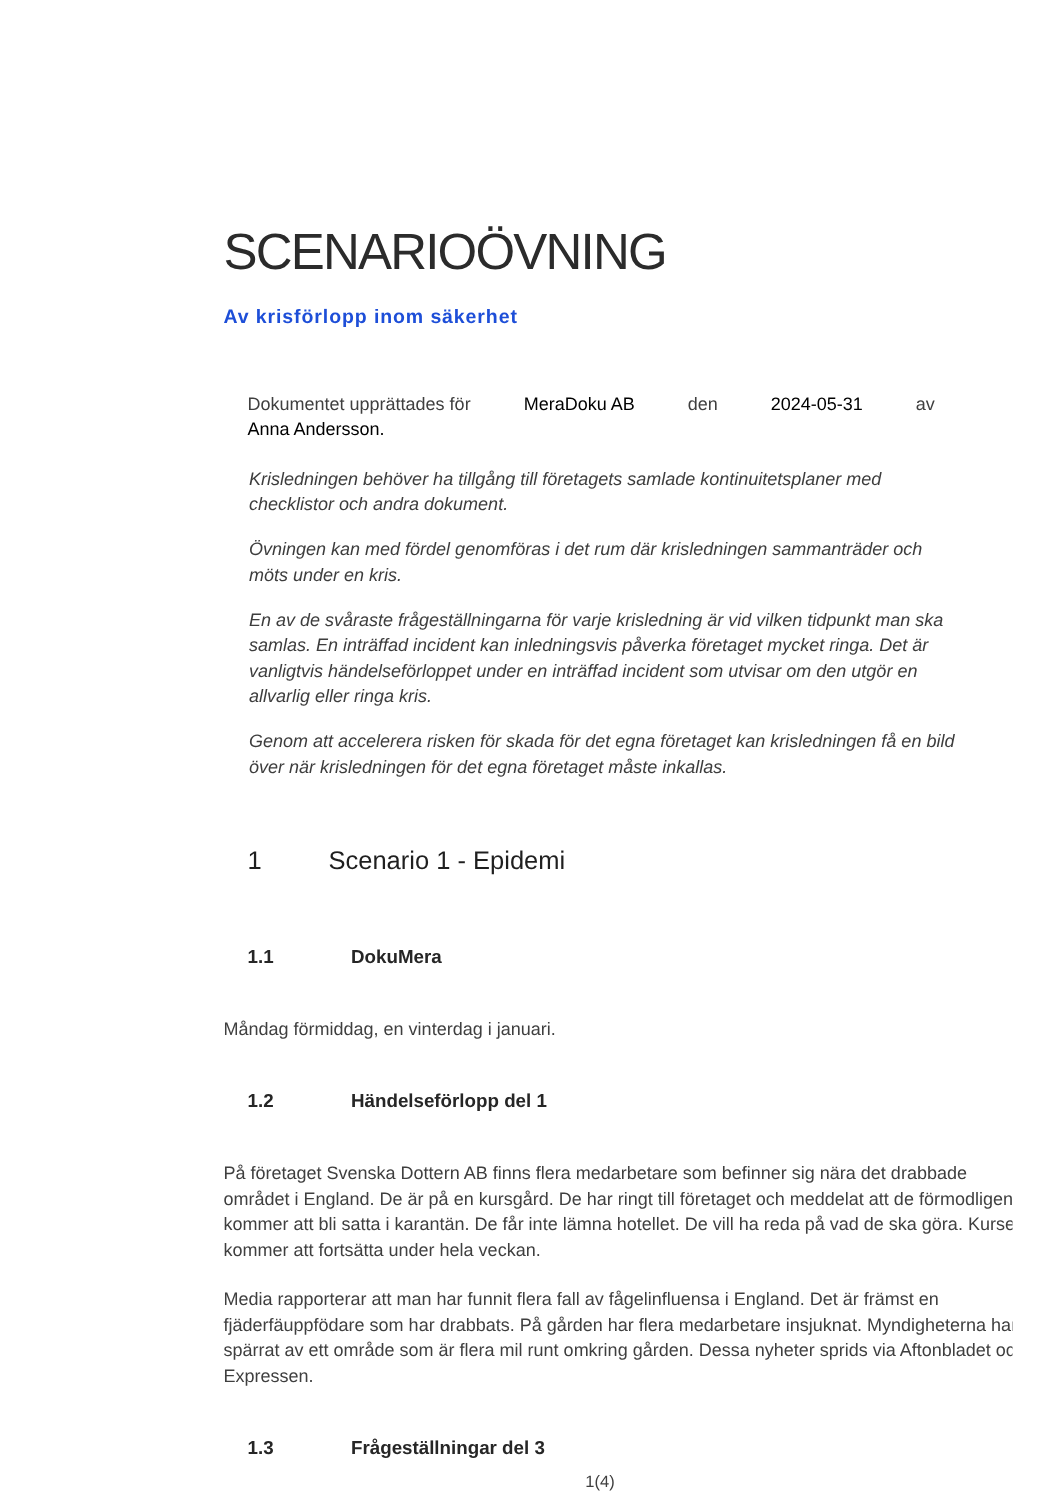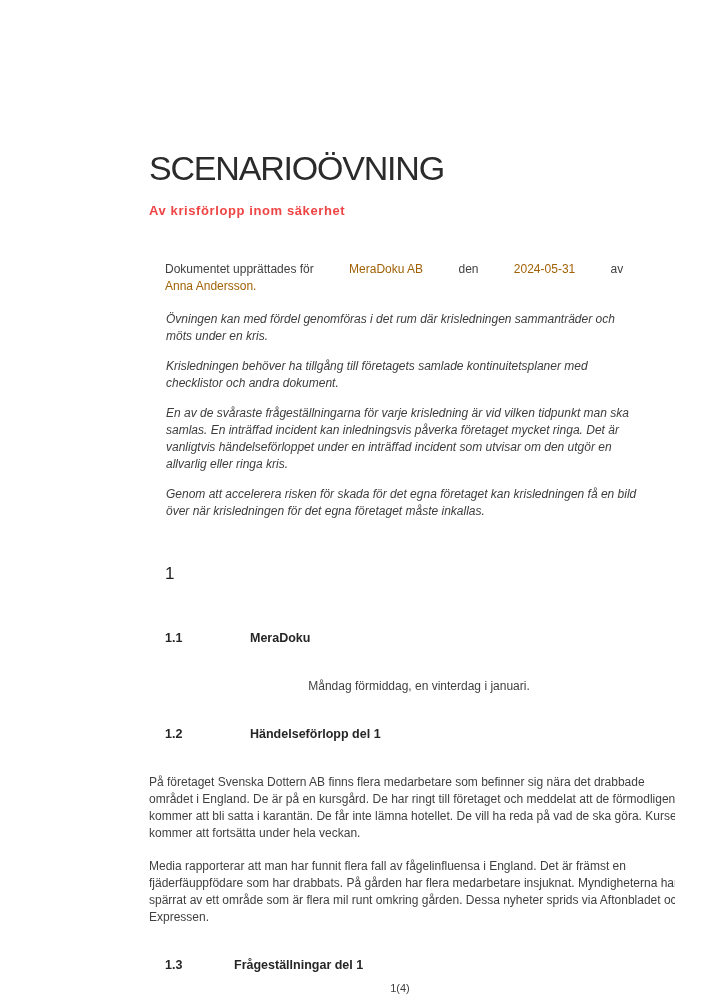--- a/index.html
+++ b/index.html
@@ -22,29 +22,29 @@
     font-weight:400;
     letter-spacing:-1.2px;
     color:#2b2b2b;
   }
   .doc-subtitle {
     margin-top:3px;
     font-size:13px;
     line-height:18px;
     font-weight:700;
     letter-spacing:0.6px;
-    color:#ef4444;
+    color:#1d4ed8;
   }
   .intro-line {
     margin-top:41px;
     font-size:12px;
     line-height:17px;
     color:#3f3f3f;
   }
-  .red { color:#a16207; }
+  .red { color:#000000; }
   .italic-block {
     margin-top:13px;
     margin-left:33px;
     width:478px;
     font-style:italic;
   }
   .italic-block p {
     font-size:12px;
     line-height:17px;
     margin:0 0 13px 0;
@@ -60,31 +60,31 @@
   }
   .h1-num { display:inline-block; width:22px; flex:0 0 22px; }
   .h2-section {
     font-size:12.5px;
     line-height:15px;
     font-weight:700;
     color:#262626;
     display:flex;
   }
   .h2-num { display:inline-block; width:37px; flex:0 0 37px; }
-  .mt16 { margin-top:16px;gap:16px; }
+  .mt16 { margin-top:16px; }
   .mt14 { margin-top:14px; }
   .mt3  { margin-top:3px; }
   .body-p {
     font-size:12px;
     line-height:17px;
     color:#3f3f3f;
     width:540px;
   }
   .body-p.first { margin-top:4px; }
-  .body-p.single { margin-top:5px;text-align:center; }
+  .body-p.single { margin-top:5px; }
   .body-p.follow { margin-top:12px; }
   .body-p.p14 { margin-top:6px; }
   .bullet-list {
     margin-top:6px;
     margin-left:5px;
     padding-left:23px;
     list-style:disc;
   }
   .bullet-list li {
     font-size:12px;
@@ -112,46 +112,47 @@
 <body>
 
 <div class="page">
 
   <div class="doc-title">SCENARIOÖVNING</div>
   <div class="doc-subtitle">Av krisförlopp inom säkerhet</div>
 
   <p class="intro-line"><span>Dokumentet upprättades för </span><span class="red">MeraDoku AB</span><span> den </span><span class="red">2024-05-31</span><span> av </span><span class="red">Anna Andersson.</span></p>
 
   <div class="italic-block">
+    <p>Krisledningen behöver ha tillgång till företagets samlade kontinuitetsplaner med checklistor och andra dokument.</p>
     <p>Övningen kan med fördel genomföras i det rum där krisledningen sammanträder och möts under en kris.</p>
-    <p>Krisledningen behöver ha tillgång till företagets samlade kontinuitetsplaner med checklistor och andra dokument.</p>
     <p>En av de svåraste frågeställningarna för varje krisledning är vid vilken tidpunkt man ska samlas. En inträffad incident kan inledningsvis påverka företaget mycket ringa. Det är vanligtvis händelseförloppet under en inträffad incident som utvisar om den utgör en allvarlig eller ringa kris.</p>
     <p>Genom att accelerera risken för skada för det egna företaget kan krisledningen få en bild över när krisledningen för det egna företaget måste inkallas.</p>
   </div>
 
   <div class="h1-section">
     <span class="h1-num">1</span>
+      <span>Scenario 1 - Epidemi</span>
   </div>
 
   <div class="h2-section mt16">
     <span class="h2-num">1.1</span>
-      <span>MeraDoku</span>
+      <span>DokuMera</span>
   </div>
   <p class="body-p single">Måndag förmiddag, en vinterdag i januari.</p>
 
   <div class="h2-section mt16">
     <span class="h2-num">1.2</span>
       <span>Händelseförlopp del 1</span>
   </div>
   <p class="body-p follow">På företaget Svenska Dottern AB finns flera medarbetare som befinner sig nära det drabbade området i England. De är på en kursgård. De har ringt till företaget och meddelat att de förmodligen kommer att bli satta i karantän. De får inte lämna hotellet. De vill ha reda på vad de ska göra. Kursen kommer att fortsätta under hela veckan.</p>
   <p class="body-p first">Media rapporterar att man har funnit flera fall av fågelinfluensa i England. Det är främst en fjäderfäuppfödare som har drabbats. På gården har flera medarbetare insjuknat. Myndigheterna har spärrat av ett område som är flera mil runt omkring gården. Dessa nyheter sprids via Aftonbladet och Expressen.</p>
 
   <div class="h2-section mt14">
     <span class="h2-num">1.3</span>
-      <span>Frågeställningar del 1</span>
+      <span>Frågeställningar del 3</span>
   </div>
 
   <div class="h2-section mt3">
     <span class="h2-num">1.4</span>
       <span>Händelseförlopp del 2</span>
   </div>
 
   <div class="page-number">1(4)</div>
   <div class="copyright">
     <div>Copyright DokuMera</div>

